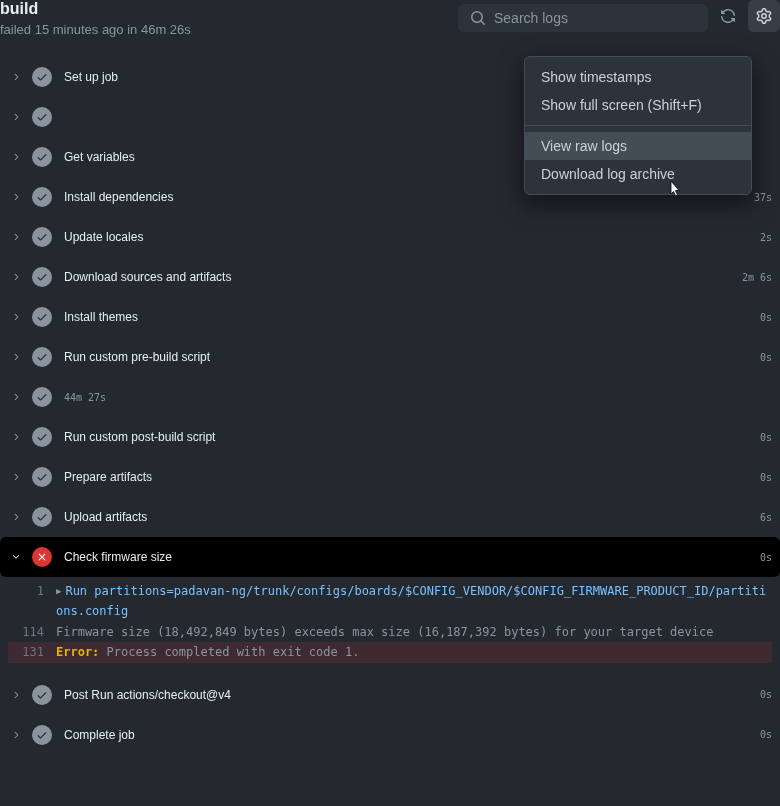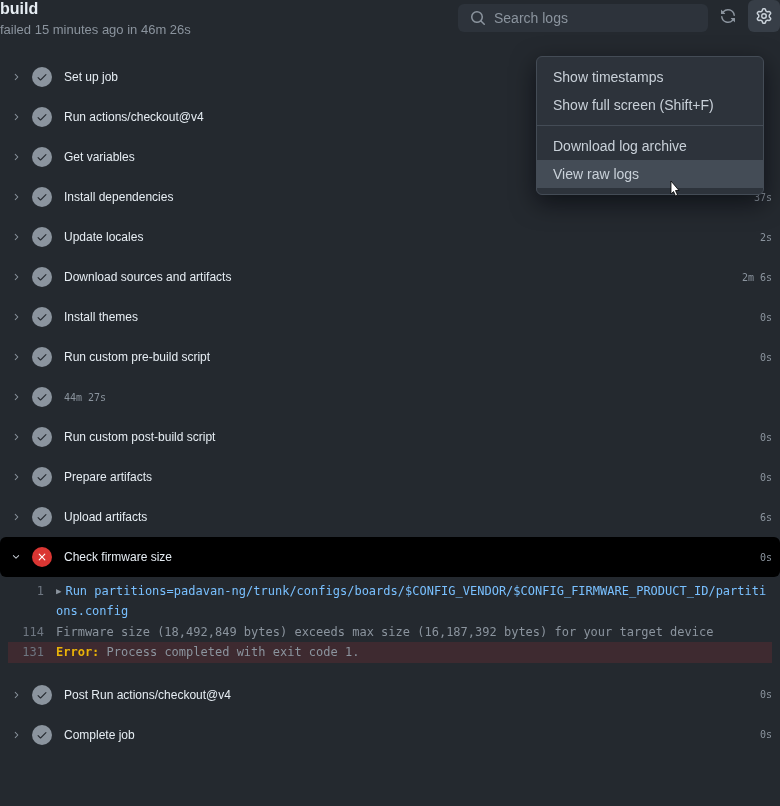--- a/index.html
+++ b/index.html
@@ -129,21 +129,21 @@
   margin-right: 4px;
   color: #8b949e;
   font-size: 9px;
   vertical-align: 1px;
 }
 .log-cmd { color: #79c0ff; }
 .log-error { color: #eab308; font-weight: 600; }
 .dropdown {
   position: absolute;
   top: 56px;
-  right: 16px;
+  right: 28px;
   width: 228px;
   background: #2d333b;
   border: 1px solid #444c56;
   border-radius: 6px;
   overflow: hidden;
   box-shadow: 0 8px 24px rgba(1,4,9,0.6);
   z-index: 100;
   margin-left: 24px;
 }
 .dropdown-section { padding: 6px 0; }
@@ -215,21 +215,20 @@
         <span class="step-chevron">
           <svg width="10" height="10" viewBox="0 0 16 16" fill="#8b949e">
             <path d="M6.22 3.22a.75.75 0 0 1 1.06 0l4.25 4.25a.75.75 0 0 1 0 1.06l-4.25 4.25a.751.751 0 0 1-1.06-1.06L9.94 8 6.22 4.28a.75.75 0 0 1 0-1.06Z"></path>
           </svg>
         </span>
         <span class="step-status success">
           <svg width="12" height="12" viewBox="0 0 16 16" fill="#24292f">
             <path d="M13.78 4.22a.75.75 0 0 1 0 1.06l-7.25 7.25a.75.75 0 0 1-1.06 0L2.22 9.28a.751.751 0 0 1 1.06-1.06L6 10.94l6.72-6.72a.75.75 0 0 1 1.06 0Z"></path>
           </svg>
         </span>
-        <span class="step-name">Run actions/checkout@v4</span>
         <span class="step-duration"></span>
       </div>
       <div class="step">
         <span class="step-chevron">
           <svg width="10" height="10" viewBox="0 0 16 16" fill="#8b949e">
             <path d="M6.22 3.22a.75.75 0 0 1 1.06 0l4.25 4.25a.75.75 0 0 1 0 1.06l-4.25 4.25a.751.751 0 0 1-1.06-1.06L9.94 8 6.22 4.28a.75.75 0 0 1 0-1.06Z"></path>
           </svg>
         </span>
         <span class="step-status success">
           <svg width="12" height="12" viewBox="0 0 16 16" fill="#24292f">
@@ -423,22 +422,22 @@
     </div>
 </div>
 
 <div class="dropdown">
   <div class="dropdown-section">
     <div class="dropdown-item">Show timestamps</div>
     <div class="dropdown-item">Show full screen (Shift+F)</div>
   </div>
   <div class="dropdown-divider"></div>
   <div class="dropdown-section">
+    <div class="dropdown-item hover">View raw logs</div>
     <div class="dropdown-item">Download log archive</div>
-    <div class="dropdown-item hover">View raw logs</div>
   </div>
 </div>
 
 <div class="cursor-img">
   <svg width="18" height="20" viewBox="0 0 18 20">
       <path fill="#fff" stroke="#000" stroke-width="0.8" d="M5 1 L5 14 L7.5 11.5 L9.5 16 L11.5 15 L9.5 10.5 L13 10.5 Z"></path>
     </svg>
 </div>
 
 </body></html>

